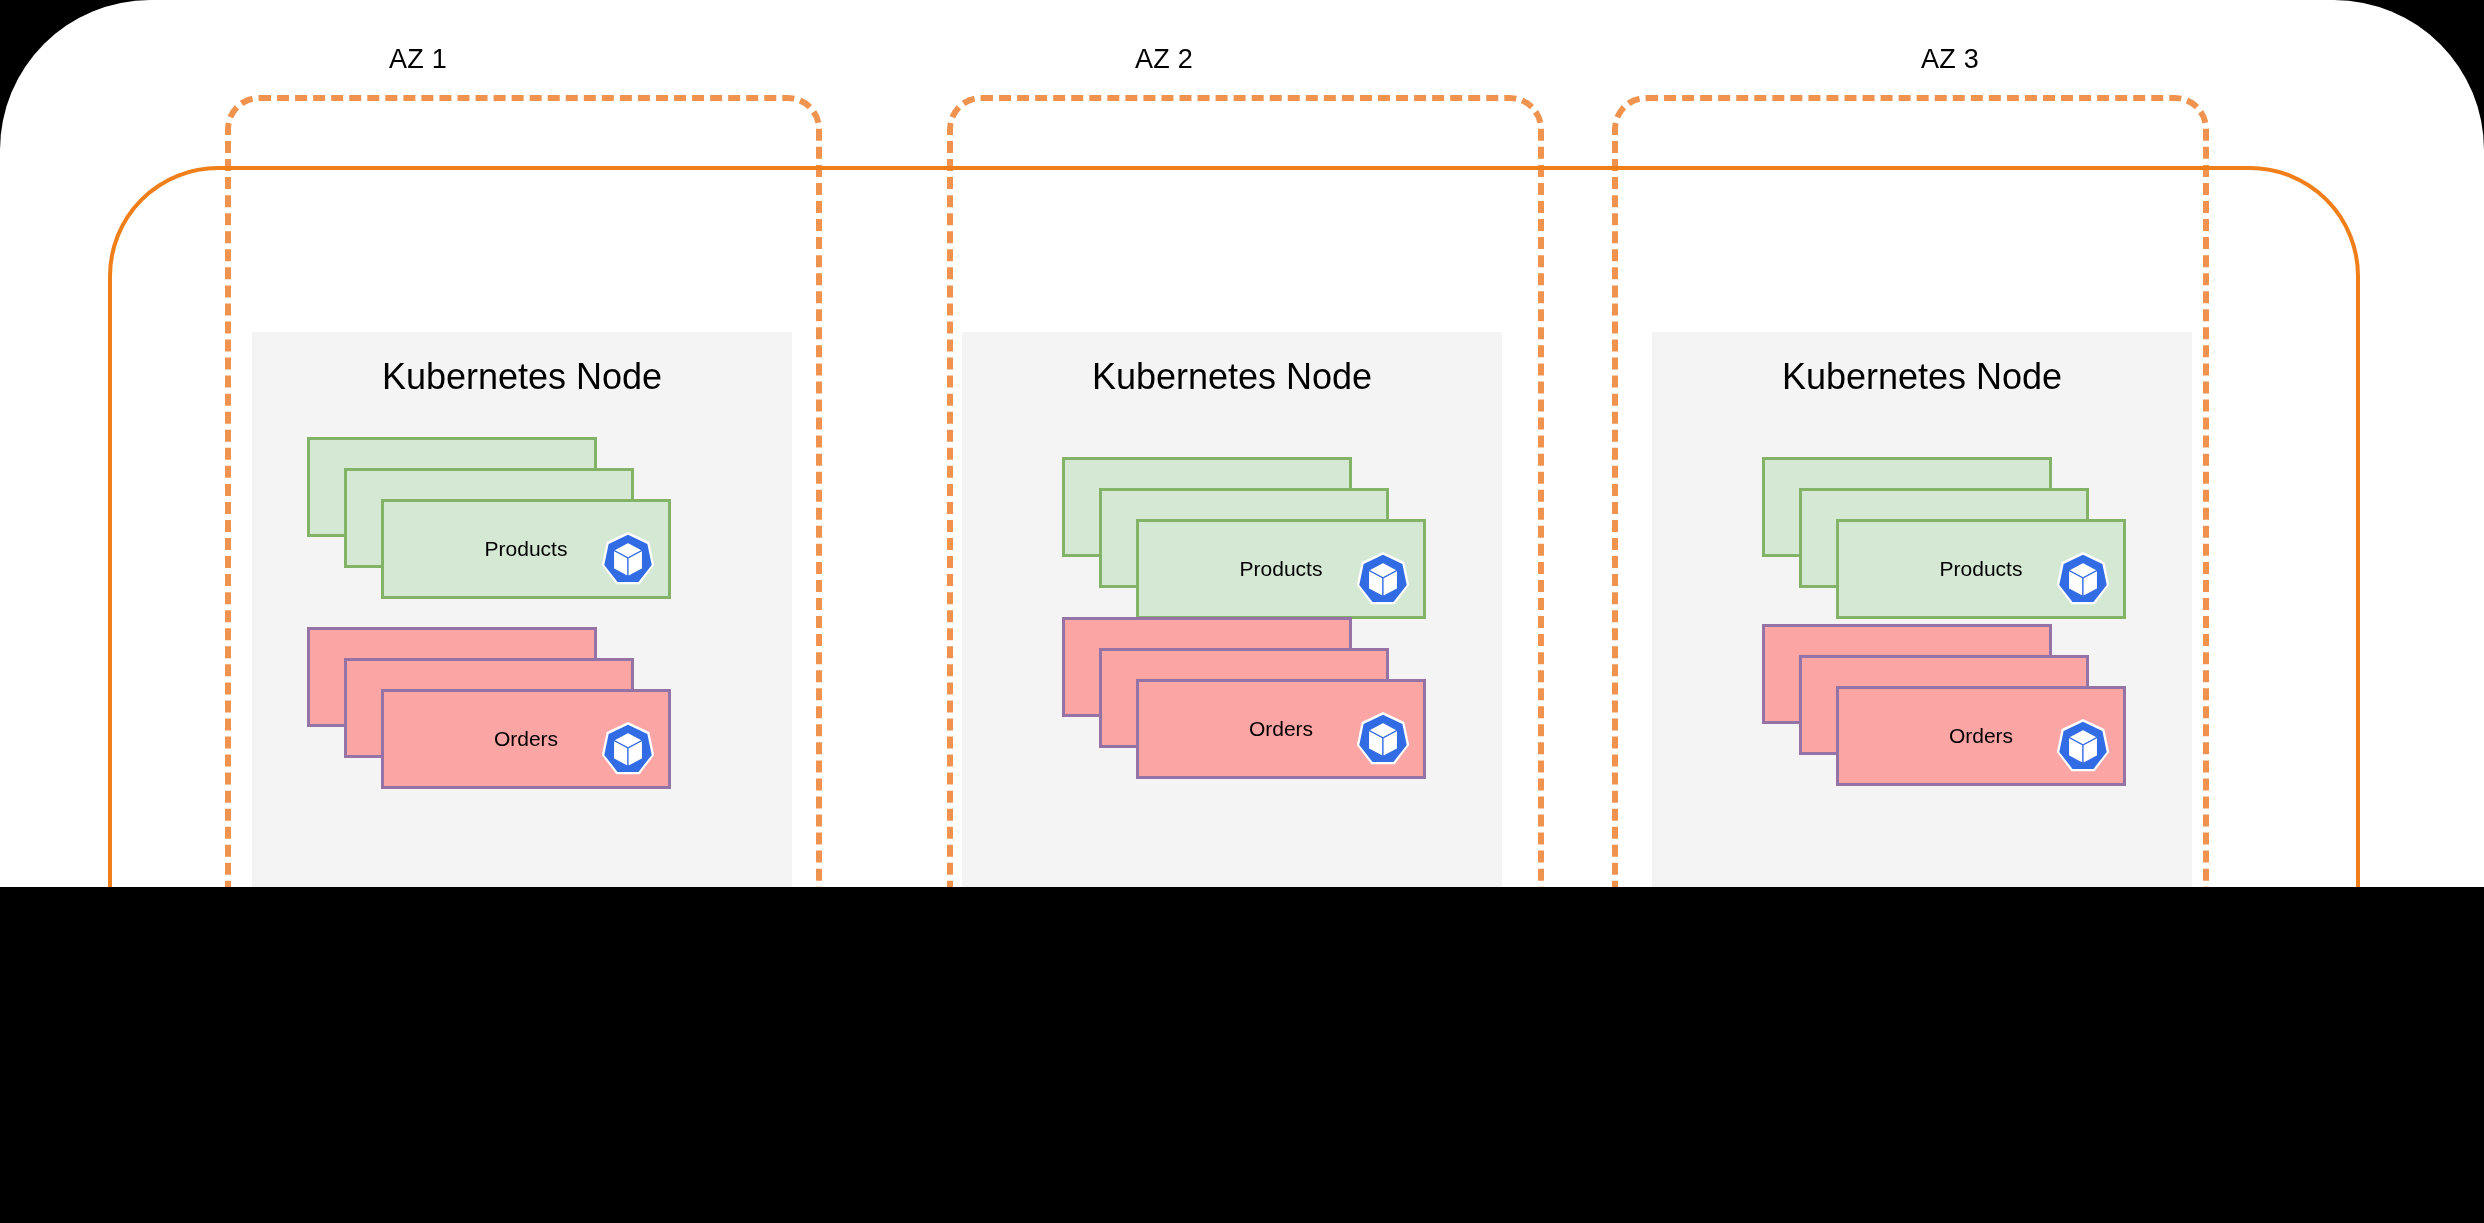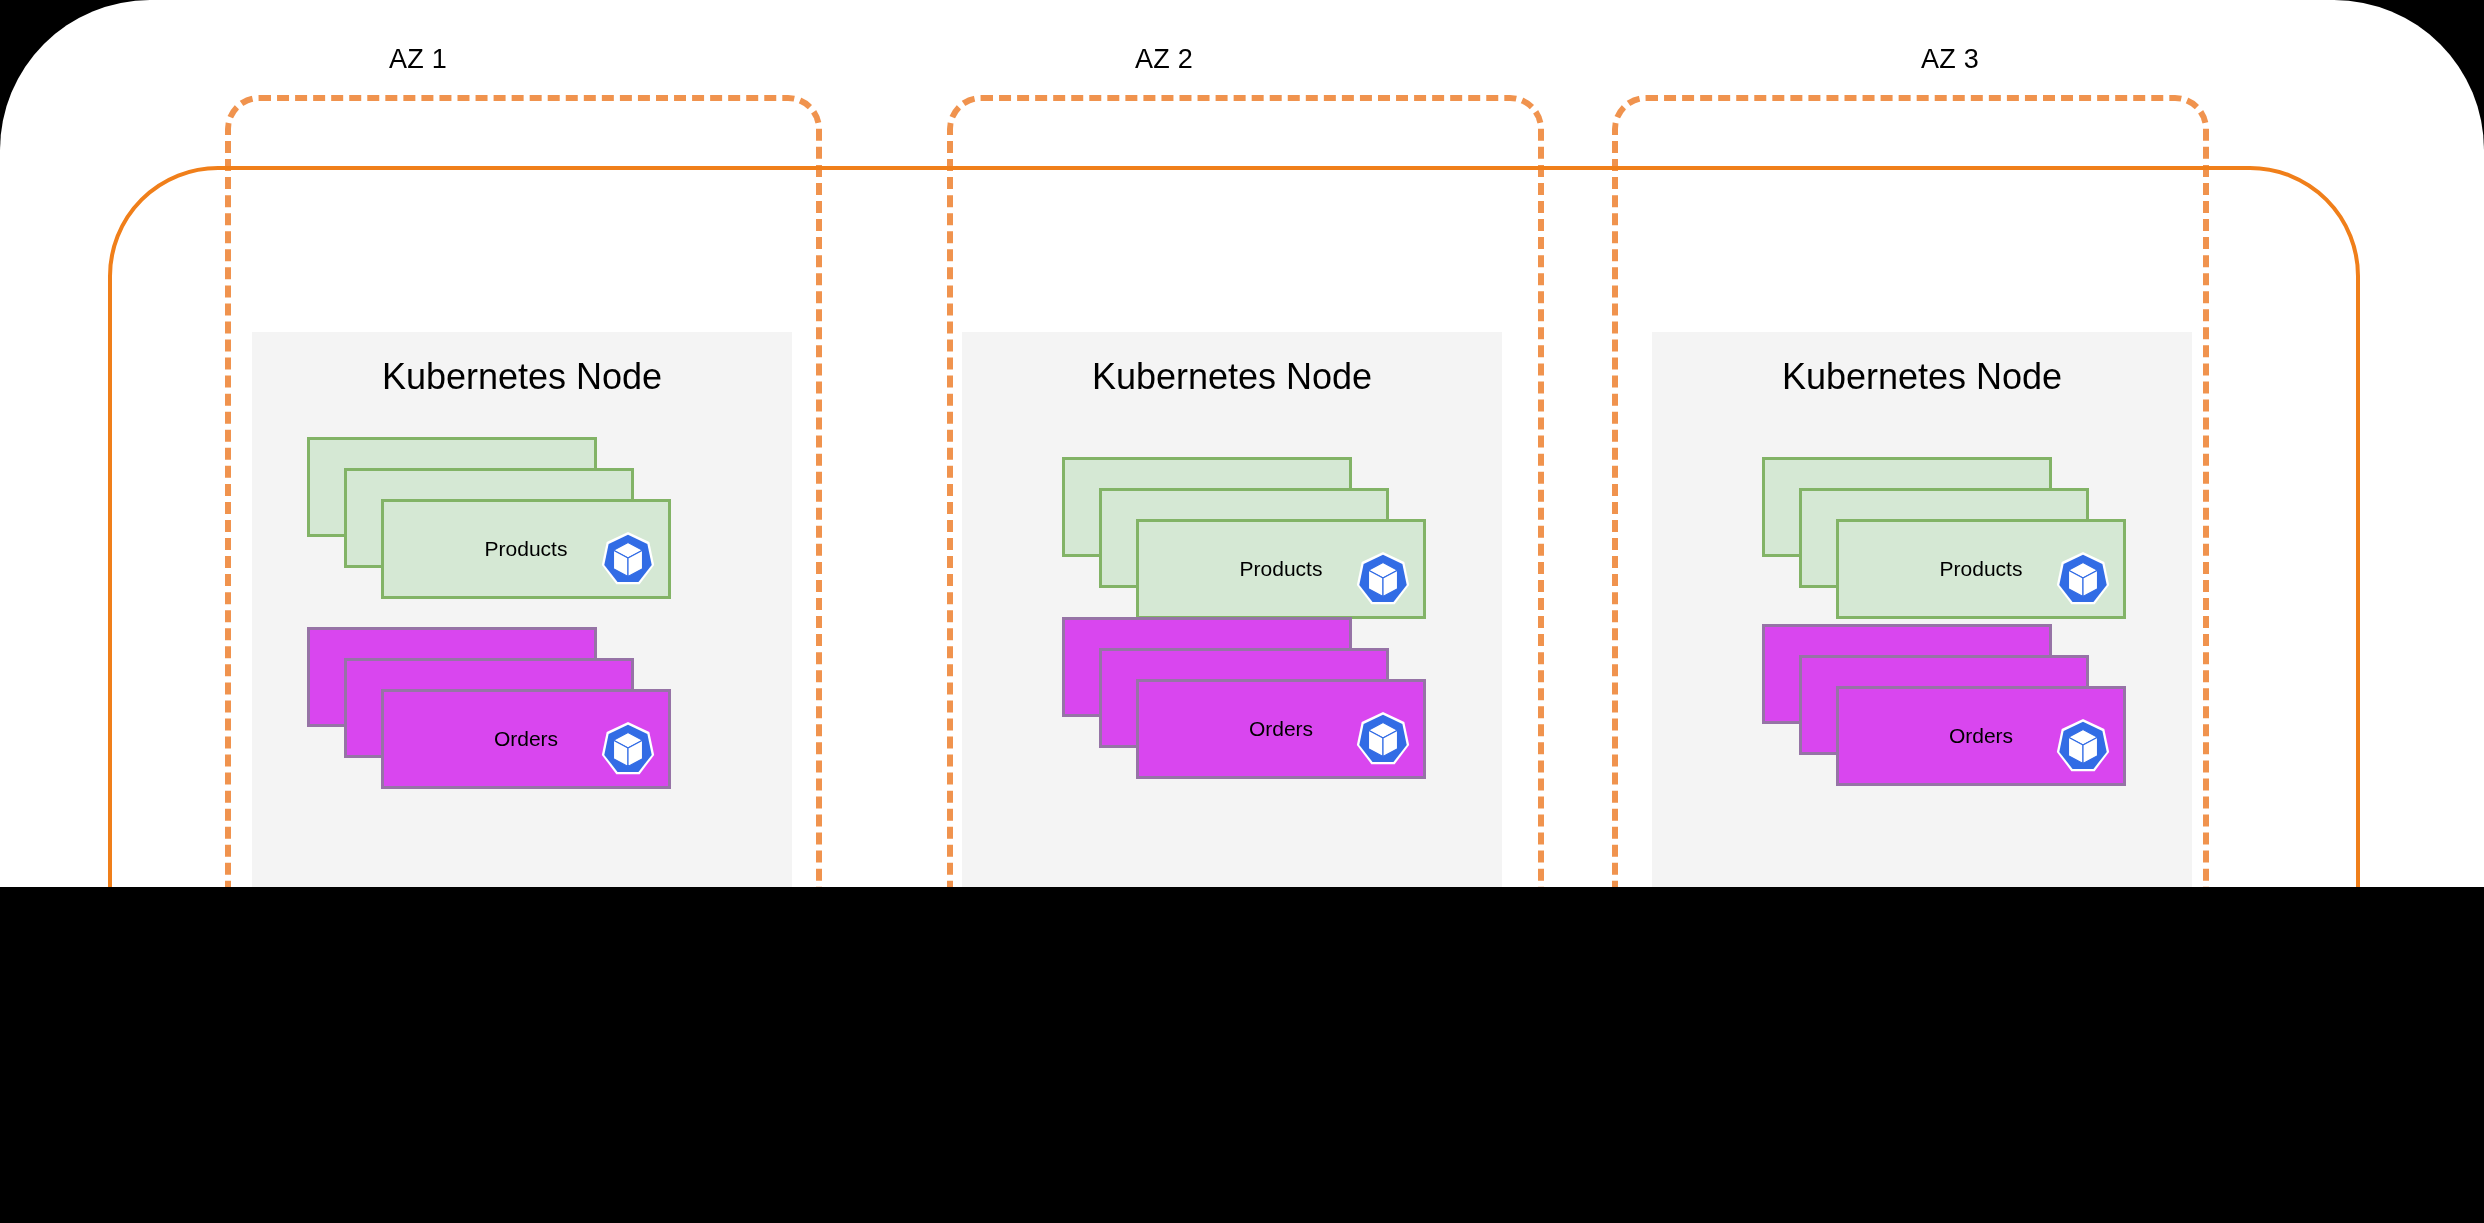--- a/index.html
+++ b/index.html
@@ -80,21 +80,21 @@
     height: 100px;
     box-sizing: border-box;
     border-width: 3px;
     border-style: solid;
   }
   .pod-card.back  { left: 0px;  top: 0px;  }
   .pod-card.mid   { left: 37px; top: 31px; }
   .pod-card.front { left: 74px; top: 62px; }
 
   .pod-card.green { background: #d5e8d4; border-color: #82b366; }
-  .pod-card.purple{ background: #d946ef; border-color: #9673a6; }
+  .pod-card.purple{ background: #fca5a5; border-color: #9673a6; }
 
   .pod-label {
     position: absolute;
     left: 0; right: 0;
     top: 50%;
     transform: translateY(-50%);
     text-align: center;
     font-size: 21px;
     color: #000000;
     white-space: nowrap;

